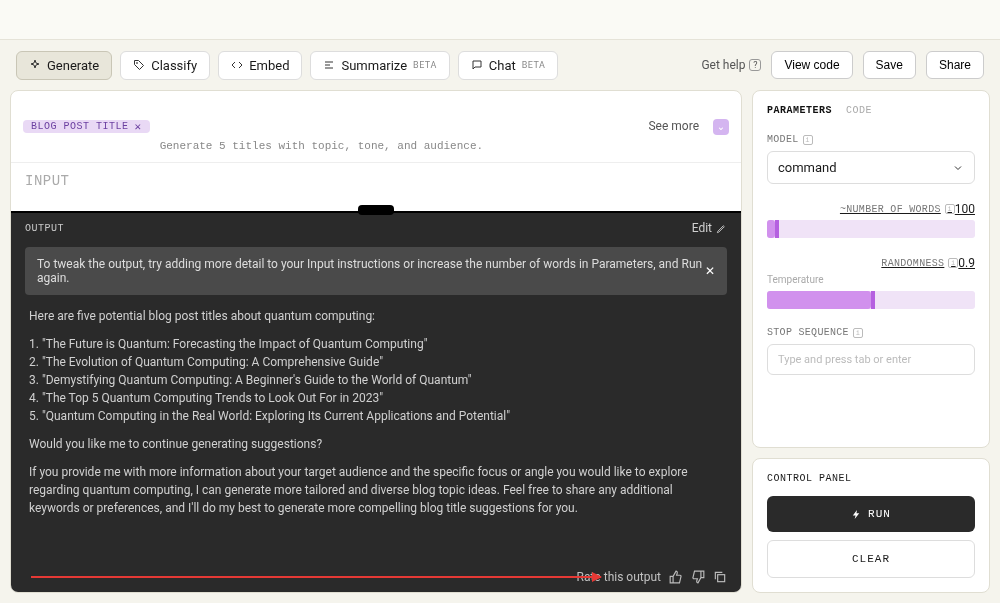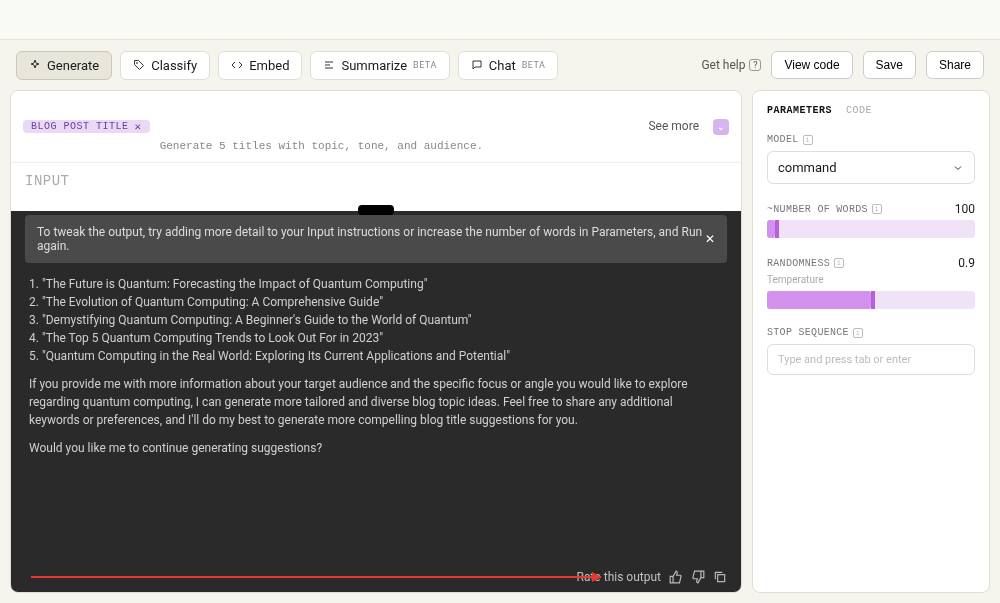--- a/index.html
+++ b/index.html
@@ -52,21 +52,21 @@
 .handle { position: absolute; top: -6px; left: 50%; transform: translateX(-50%); width: 36px; height: 10px; background: #000; border-radius: 4px; }
 
 .right { width: 238px; display: flex; flex-direction: column; gap: 10px; }
 .panel { border: 1px solid #e0ded2; border-radius: 8px; background: #fff; padding: 14px; }
 .panel-tabs { display: flex; gap: 14px; font-family: "Courier New", monospace; font-size: 10px; letter-spacing: 0.5px; margin-bottom: 18px; }
 .panel-tabs .pt { color: #aaa; cursor: pointer; }
 .panel-tabs .pt.active { color: #111; font-weight: 600; }
 .param-label { font-family: "Courier New", monospace; font-size: 10px; color: #777; letter-spacing: 0.3px; display: flex; align-items: center; gap: 4px; margin-bottom: 6px; }
 .param-label .info { width: 10px; height: 10px; border: 1px solid #bbb; border-radius: 2px; display: inline-flex; align-items: center; justify-content: center; font-size: 7px; color: #bbb; }
 .select { border: 1px solid #ddd; border-radius: 6px; padding: 8px 10px; display: flex; justify-content: space-between; align-items: center; font-size: 13px; cursor: pointer; margin-bottom: 18px; }
-.param-row { display: flex; justify-content: space-between; align-items: center; margin-bottom: 4px; }
+.param-row { display: flex; justify-content: flex-end; align-items: center; margin-bottom: 4px; text-decoration: underline; }
 .param-val { font-size: 12px; }
 .param-sub { font-size: 10px; color: #aaa; margin-bottom: 6px; }
 .slider { height: 18px; background: #f0e3f7; border-radius: 3px; position: relative; margin-bottom: 18px; }
 .slider .fill { position: absolute; left: 0; top: 0; height: 100%; background: #d191ed; border-radius: 3px; }
 .slider .thumb { position: absolute; top: 0; width: 4px; height: 100%; background: #b560e0; }
 .text-input { border: 1px solid #ddd; border-radius: 6px; padding: 8px 10px; font-size: 11px; color: #bbb; }
 
 .control-panel { border: 1px solid #e0ded2; border-radius: 8px; background: #fff; padding: 14px; }
 .cp-label { font-family: "Courier New", monospace; font-size: 10px; letter-spacing: 0.5px; margin-bottom: 12px; }
 .run-btn { background: #2a2a2a; color: #fff; border-radius: 6px; padding: 12px; text-align: center; font-family: "Courier New", monospace; font-size: 11px; letter-spacing: 1px; cursor: pointer; margin-bottom: 8px; display: flex; align-items: center; justify-content: center; gap: 6px; }
@@ -150,34 +150,44 @@
       <div class="seemore">
         <span>See more</span>
         <span class="sq">⌄</span>
       </div>
     </div>
     <div class="input-area">
       <div class="section-label">INPUT</div>
     </div>
     <div class="output-area">
       <div class="handle"></div>
+      <div class="output-header">
+        <span class="lbl">OUTPUT</span>
+        <span class="edit">
+            <span>Edit</span> 
+            <svg width="11" height="11" viewBox="0 0 24 24" fill="none" stroke="#ccc" stroke-width="2">
+              <path d="M3 21l3-1 12-12-2-2L4 18z"></path>
+            </svg>
+          </span>
+      </div>
       <div class="hint">
         <span>To tweak the output, try adding more detail to your Input instructions or increase the number of words in Parameters, and Run again.</span>
         <span class="close">✕</span>
       </div>
       <div class="output-body">
+        <p>Here are five potential blog post titles about quantum computing:</p>
         <p>
           1. <span>"The Future is Quantum: Forecasting the Impact of Quantum Computing"</span><br>
           2. <span>"The Evolution of Quantum Computing: A Comprehensive Guide"</span><br>
           3. <span>"Demystifying Quantum Computing: A Beginner's Guide to the World of Quantum"</span><br>
           4. <span>"The Top 5 Quantum Computing Trends to Look Out For in 2023"</span><br>
           5. <span>"Quantum Computing in the Real World: Exploring Its Current Applications and Potential"</span>
         </p>
+        <p>Would you like me to continue generating suggestions?</p>
         <p>If you provide me with more information about your target audience and the specific focus or angle you would like to explore regarding quantum computing, I can generate more tailored and diverse blog topic ideas. Feel free to share any additional keywords or preferences, and I'll do my best to generate more compelling blog title suggestions for you.</p>
-        <p>Would you like me to continue generating suggestions?</p>
       </div>
       <div class="arrow"></div>
       <div class="output-footer">
         <span>Rate this output</span>
         <span class="ic">
             <svg width="14" height="14" viewBox="0 0 24 24" fill="none" stroke="#bbb" stroke-width="2">
               <path d="M7 22V11l5-9c1 0 3 1 2 4l-1 3h6c1 0 2 1 1.5 2.5L18 22z M2 11h5v11H2z"></path>
             </svg>
           </span>
         <span class="ic">
@@ -235,14 +245,24 @@
       <div class="slider">
           <div class="fill" style="width:50%"></div>
           <div class="thumb" style="left:50%"></div>
         </div>
       <div class="param-label">
           <span>STOP SEQUENCE</span>
           <span class="info">i</span>
         </div>
       <div class="text-input" placeholder="Type and press tab or enter"><span>Type and press tab or enter</span></div>
     </div>
+    <div class="control-panel">
+      <div class="cp-label">CONTROL PANEL</div>
+      <div class="run-btn">
+        <svg width="11" height="11" viewBox="0 0 24 24" fill="#fff">
+            <path d="M13 2L4 14h6l-2 8 10-13h-6z"></path>
+          </svg>
+        <span>RUN</span>
+      </div>
+      <div class="clear-btn">CLEAR</div>
+    </div>
   </div>
 </div>
 
 </body></html>

